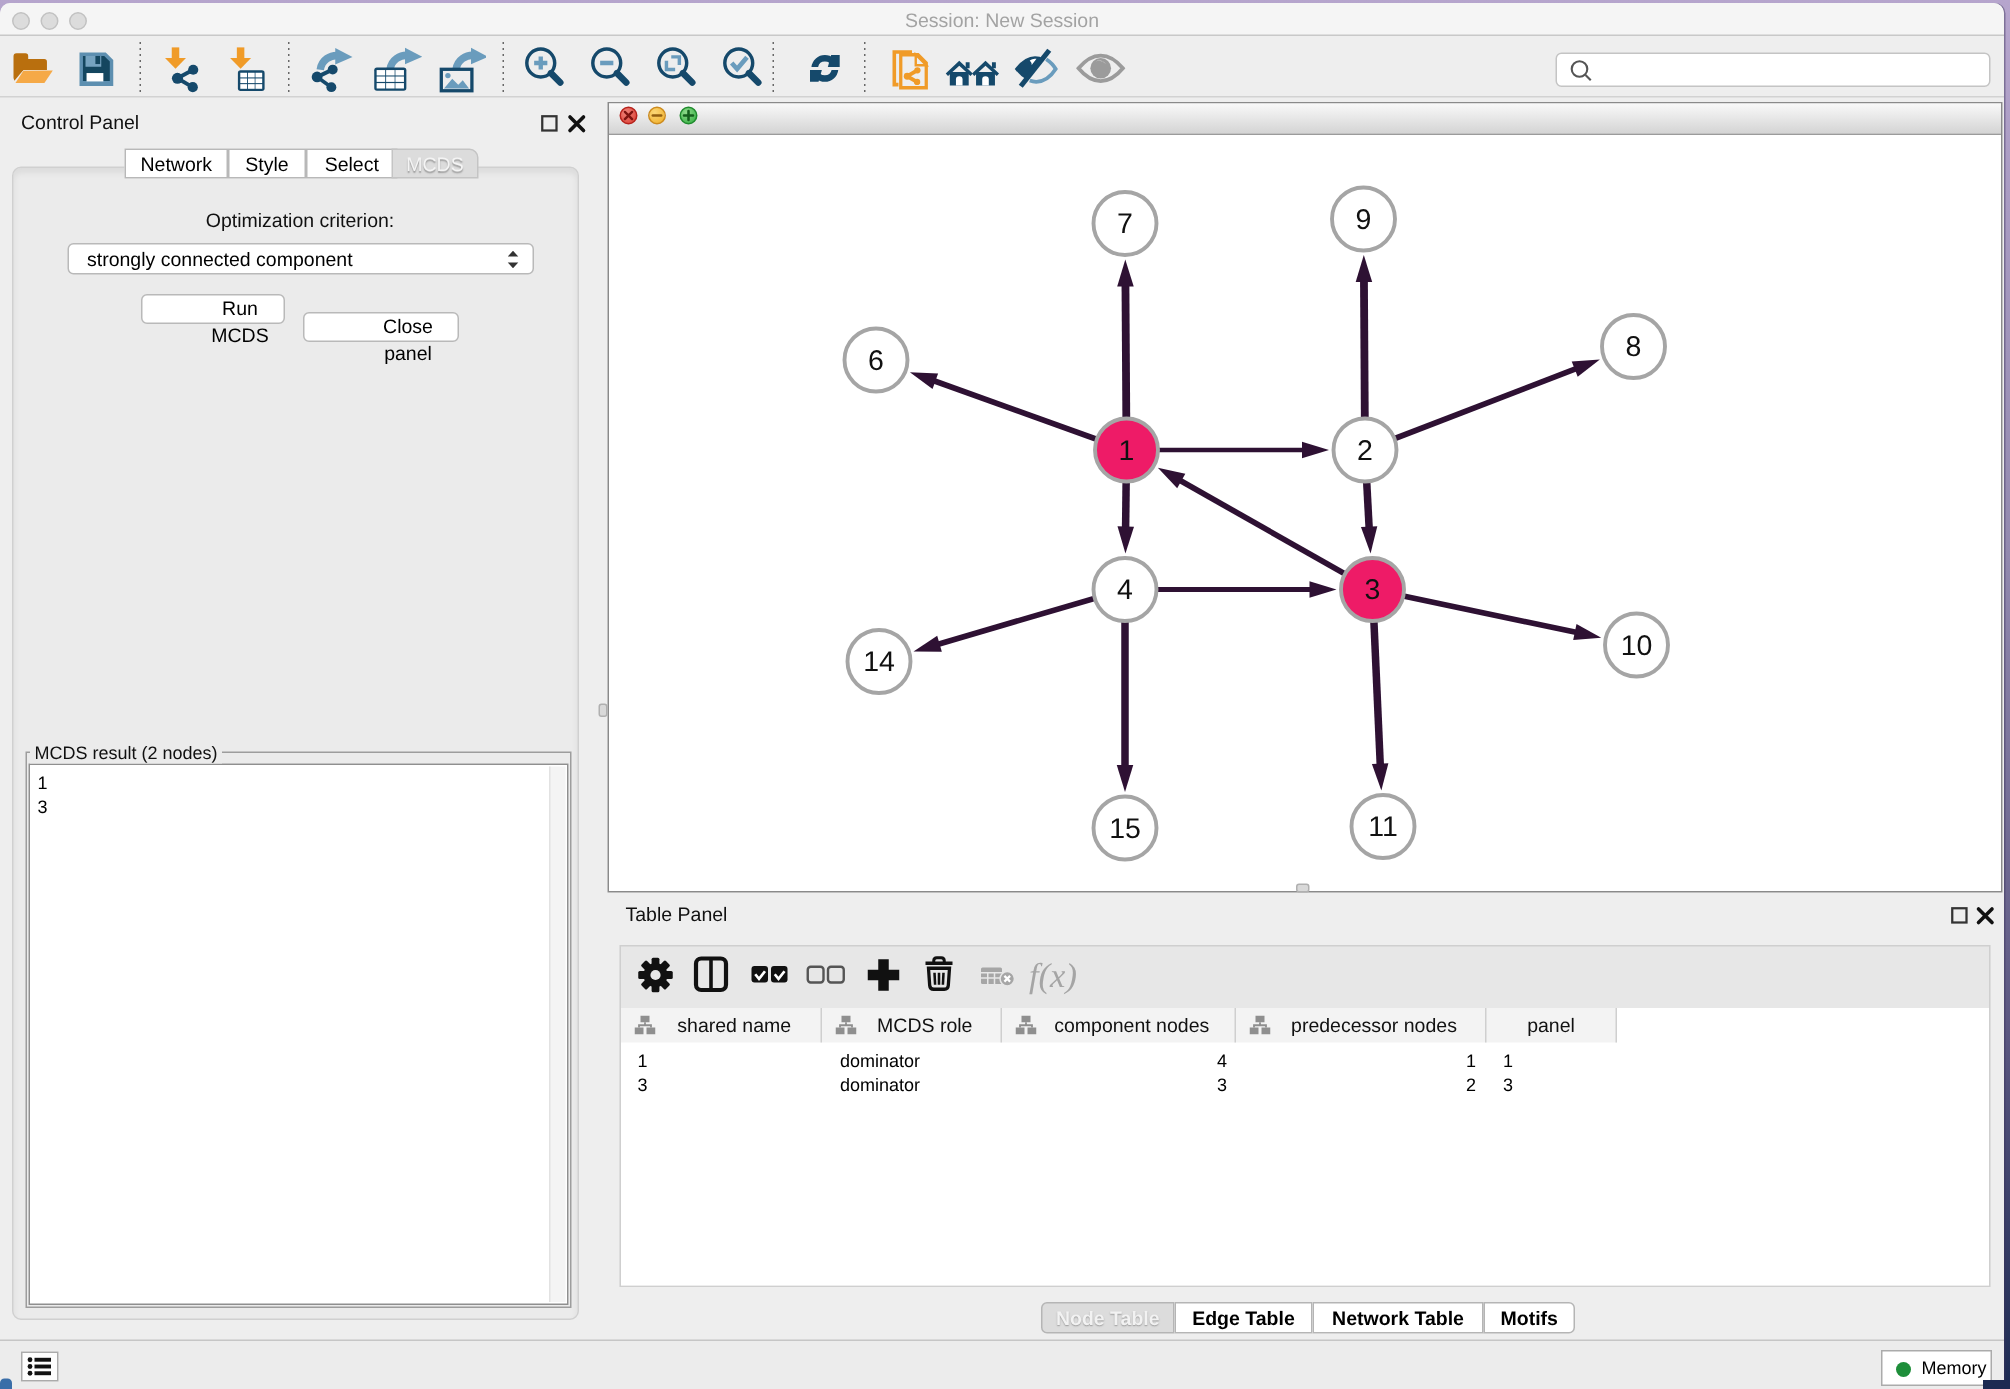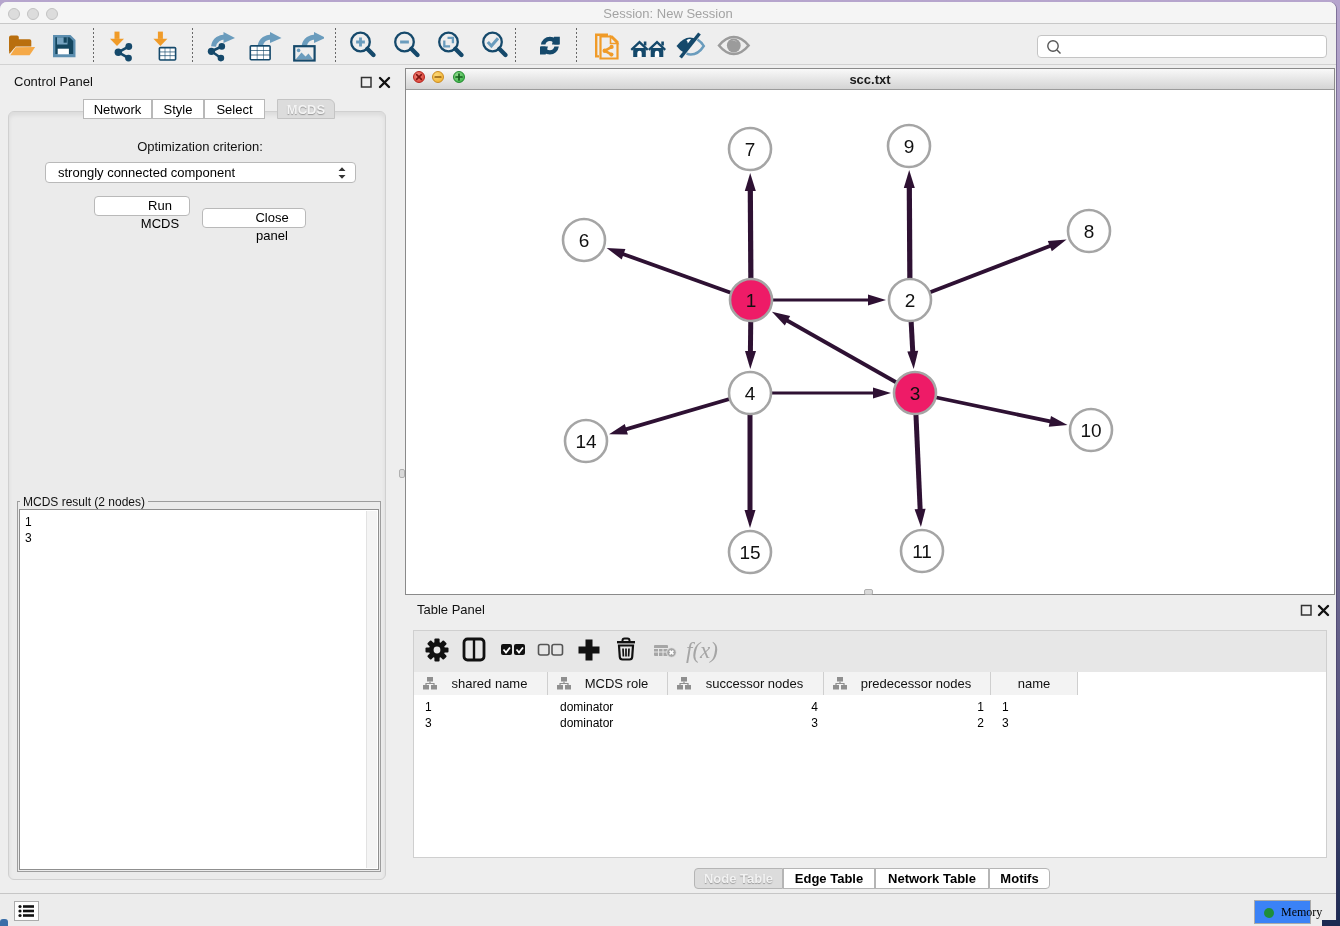--- a/index.html
+++ b/index.html
@@ -23,21 +23,21 @@
 #opt-label { position:absolute; left:0; top:137px; width:400px; text-align:center; font-size:13px; color:#111; }
 #dropdown { position:absolute; left:45px; top:160px; width:311px; height:21px; background:#fff; border:1px solid #b9b9b9; border-radius:4px; font-size:13px; line-height:19px; padding-left:12px; color:#000; }
 .btn { position:absolute; height:20px; background:#fff; border:1px solid #b9b9b9; border-radius:4px; font-size:13px; text-align:center; line-height:18px; color:#000;padding-left:36px; }
 #fieldset { position:absolute; left:17px; top:499px; width:364px; height:371px; border:1px solid #9d9d9d; }
 #fieldset-legend { position:absolute; left:20px; top:493px; z-index:3; font-size:12px; background:#ebebeb; padding:0 3px; color:#111; }
 #mcds-text { position:absolute; left:19px; top:507px; width:360px; height:361px; background:#fff; border:1px solid #8f8f8f; font-size:12px; line-height:16px; padding:4px 0 0 5px; color:#000; }
 #mcds-scroll { position:absolute; right:1px; top:1px; width:11px; height:357px; background:#f4f4f4; border-left:1px solid #e2e2e2; }
 
 #statusbar { position:absolute; left:0; top:891px; width:100%; height:35px; background:#ececec; border-top:1px solid #c6c6c6; }
 #list-btn { position:absolute; left:14px; top:7px; width:25px; height:20px; background:#fdfdfd; border:1px solid #ababab; }
-#mem-btn { position:absolute; left:1254px; top:6px; width:57px; height:24px; background:#3b82f6; border:1px solid #ababab; font-size:12px; color:#000; line-height:22px; padding-left:26px;font-family:Liberation Serif, serif; }
+#mem-btn { position:absolute; left:1254px; top:6px; width:74px; height:24px; background:#ffffff; border:1px solid #ababab; font-size:12px; color:#000; line-height:22px; padding-left:26px; }
 #mem-dot { position:absolute; left:9px; top:7px; width:10px; height:10px; border-radius:50%; background:#1e8e3a; }
 
 #netwin { position:absolute; left:405px; top:66px; width:930px; height:527px; background:#fff; border:1px solid #8a8a8a; }
 #net-titlebar { position:absolute; left:0; top:0; width:100%; height:21px; background:linear-gradient(#f9f9f9, #d4d4d4); border-bottom:1px solid #9b9b9b; }
 #net-title { position:absolute; top:3px; width:100%; text-align:center; font-size:13px; font-weight:bold; color:#1a1a1a; }
 .tfl { position:absolute; top:2px; width:12px; height:12px; border-radius:50%; font-size:10px; }
 #graph { position:absolute; left:0; top:21px; }
 
 #tp-title { position:absolute; left:417px; top:600px; font-size:13px; color:#111; }
 .panel-ctl { position:absolute; }
@@ -225,21 +225,21 @@
       <rect x="1.5" y="1.5" width="9.5" height="9.5" fill="none" stroke="#333" stroke-width="1.5"></rect>
     </svg>
   <svg class="panel-ctl" style="left:378px; top:74px;" width="13" height="13" viewBox="0 0 13 13">
       <path d="M2 2 L11 11 M11 2 L2 11" stroke="#111" stroke-width="2.4" stroke-linecap="round"></path>
     </svg>
 
   <div id="cp-tabs">
     <div class="cptab" style="left:0; width:69px;">Network</div>
     <div class="cptab" style="left:69px; width:52px;">Style</div>
     <div class="cptab" style="left:121px; width:61px;text-align:center;">Select</div>
-    <div class="cptab" style="left:194px; width:58px; background:#dcdcdc; color:#f4f4f4; text-shadow:0 1px 1px #999; border-radius:0 6px 0 0; border-color:#c4c4c4;font-weight:bold;">MCDS</div>
+    <div class="cptab" style="left:178px; width:58px; background:#dcdcdc; color:#f4f4f4; text-shadow:0 1px 1px #999; border-radius:0 6px 0 0; border-color:#c4c4c4;">MCDS</div>
   </div>
   <div id="cp-box"></div>
   <div id="dropdown">strongly connected component
     <svg width="12" height="16" style="position:absolute; right:7px; top:2px;" viewBox="0 0 12 16">
         <path d="M2.5 6 L6 2.2 L9.5 6 Z M2.5 10 L6 13.8 L9.5 10 Z" fill="#333"></path>
       </svg>
   </div>
   <div id="opt-label">Optimization criterion:</div>
   <div class="btn" style="left:94px; top:194px; width:96px;">Run MCDS</div>
   <div class="btn" style="left:202px; top:206px; width:104px;">Close panel</div>
@@ -257,21 +257,20 @@
       <div class="tfl" style="left:26px; background:radial-gradient(circle at 35% 30%, #fbd777, #f0ad26); border:1px solid #cc8b1e;">
           <svg width="10" height="10" style="position:absolute;left:0px;top:0px;" viewBox="0 0 10 10">
             <line x1="2.2" y1="5" x2="7.8" y2="5" stroke="#925f11" stroke-width="1.7" stroke-linecap="round"></line>
           </svg>
         </div>
       <div class="tfl" style="left:47px; background:radial-gradient(circle at 35% 30%, #8ed98a, #2fae3e); border:1px solid #1f8a2d;">
           <svg width="10" height="10" style="position:absolute;left:0px;top:0px;" viewBox="0 0 10 10">
             <path d="M5 2 L5 8 M2 5 L8 5" stroke="#155e1d" stroke-width="1.7" stroke-linecap="round"></path>
           </svg>
         </div>
-      <div id="net-title">scc.txt</div>
     </div>
     <svg id="graph" width="928" height="504" viewBox="0 0 928 504">
 <g fill="#2e1133" stroke="#2e1133">
 <line x1="345" y1="210" x2="344.3" y2="99.5" stroke-width="5.2"></line>
 <polygon stroke="none" points="344.2,83.0 349.8,101.0 338.8,101.0"></polygon>
 <line x1="345" y1="210" x2="216.1" y2="163.7" stroke-width="3.8"></line>
 <polygon stroke="none" points="200.6,158.1 219.4,159.0 215.7,169.4"></polygon>
 <line x1="345" y1="210" x2="463.5" y2="210.0" stroke-width="3.0"></line>
 <polygon stroke="none" points="480.0,210.0 462.0,215.5 462.0,204.5"></polygon>
 <line x1="345" y1="210" x2="344.4" y2="262.5" stroke-width="5.0"></line>
@@ -417,35 +416,35 @@
         </div>
       <div class="th" style="left:254px; width:156px;">
           <svg class="treeicon" width="14" height="13" viewBox="0 0 14 13">
             <g fill="#8f8f8f">
               <rect x="4" y="0" width="6" height="4.5"></rect>
               <rect x="0" y="8" width="6" height="4.5"></rect>
               <rect x="8" y="8" width="6" height="4.5"></rect>
             </g>
             <path d="M7 4.5 v2 M3 8 v-1.5 h8 v1.5" fill="none" stroke="#8f8f8f" stroke-width="1.2"></path>
           </svg>
-          <span style="padding-left:18px;">successor nodes</span>
+          <span style="padding-left:18px;">component nodes</span>
         </div>
       <div class="th" style="left:410px; width:167px;">
           <svg class="treeicon" width="14" height="13" viewBox="0 0 14 13">
             <g fill="#8f8f8f">
               <rect x="4" y="0" width="6" height="4.5"></rect>
               <rect x="0" y="8" width="6" height="4.5"></rect>
               <rect x="8" y="8" width="6" height="4.5"></rect>
             </g>
             <path d="M7 4.5 v2 M3 8 v-1.5 h8 v1.5" fill="none" stroke="#8f8f8f" stroke-width="1.2"></path>
           </svg>
           <span style="padding-left:18px;">predecessor nodes</span>
         </div>
       <div class="th" style="left:577px; width:87px;">
-          <span>name</span>
+          <span>panel</span>
         </div>
     </div>
     <div class="td" style="left:11px; top:28px;">1</div>
     <div class="td" style="left:146px; top:28px;">dominator</div>
     <div class="td" style="left:390px; top:28px; width:14px; text-align:right;">4</div>
     <div class="td" style="left:556px; top:28px; width:14px; text-align:right;">1</div>
     <div class="td" style="left:588px; top:28px;">1</div>
     <div class="td" style="left:11px; top:44px;">3</div>
     <div class="td" style="left:146px; top:44px;">dominator</div>
     <div class="td" style="left:390px; top:44px; width:14px; text-align:right;">3</div>

